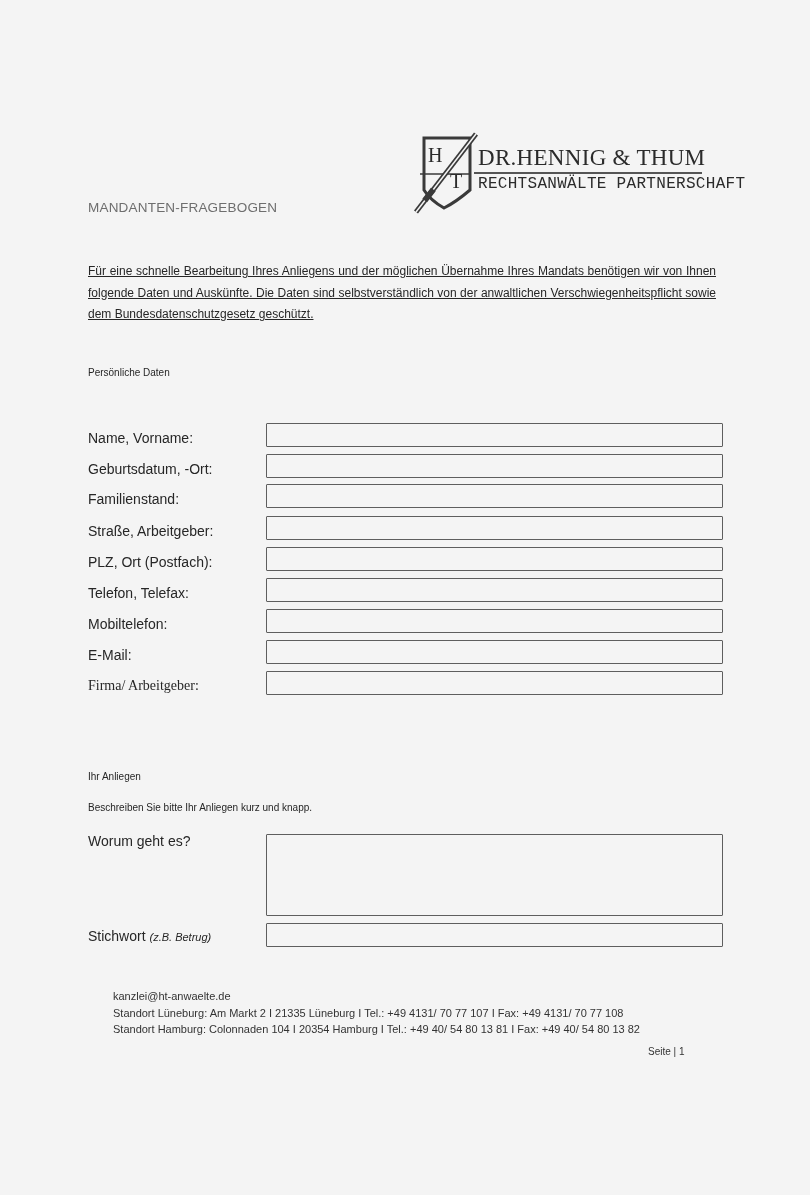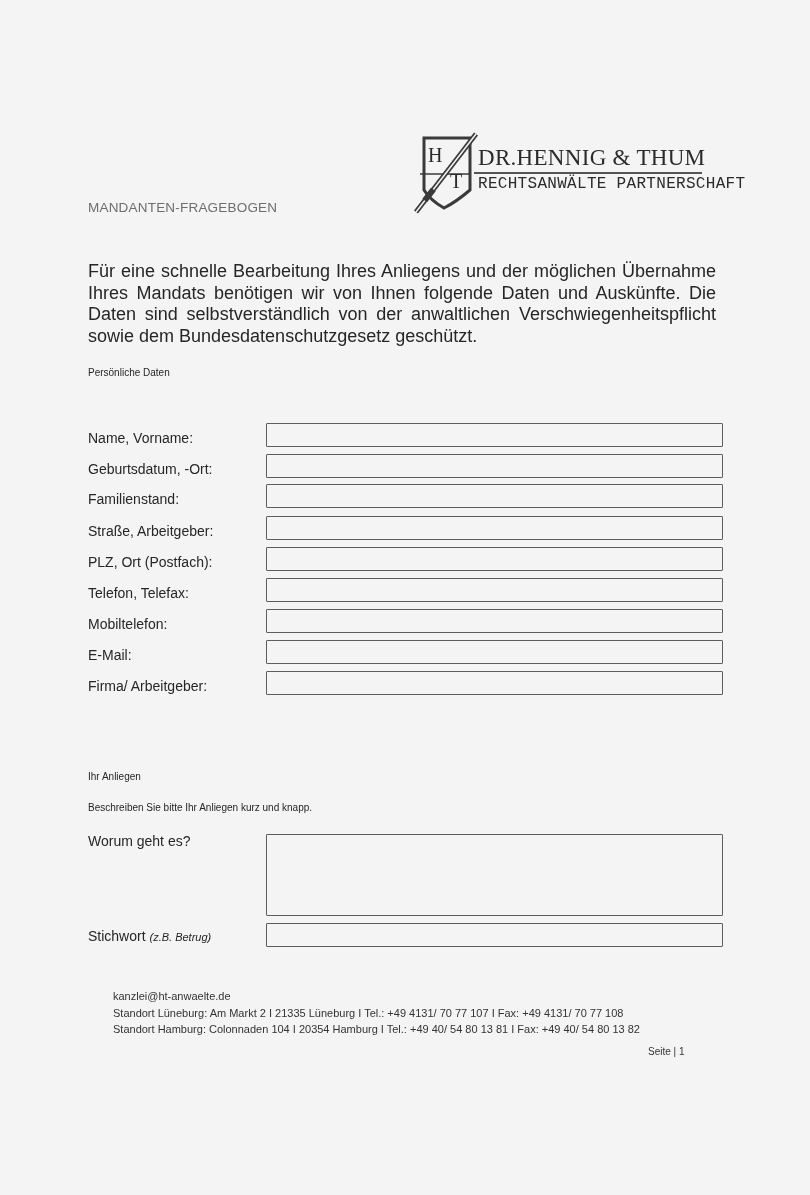--- a/index.html
+++ b/index.html
@@ -25,21 +25,21 @@
     .logo-sub {
       position: absolute; left: 66px; top: 43px;
       font-family: Liberation Mono, monospace;
       font-size: 16px; letter-spacing: 0.3px; color: #2b2b2b; white-space: nowrap;
     }
     .doc-title {
       left: 88px; top: 200px; font-size: 13.5px; color: #6e6e6e; letter-spacing: 0.2px;
     }
     .intro {
       left: 88px; top: 261px; width: 628px;
-      font-size: 18px; line-height: 21.5px; text-align: justify; color: #262626;
+      font-size: 12px; line-height: 21.5px; text-align: justify; color: #262626; text-decoration: underline;
     }
     .section-h { left: 88px; font-size: 10px; color: #262626; }
     .field-label { left: 88px; font-size: 14px; color: #262626; white-space: nowrap; }
     .field-label em { font-size: 11px; font-style: italic; }
     .field-box {
       left: 266px; width: 457px; height: 24px;
       border: 1.5px solid #5e5e5e; border-radius: 1px; background: #f4f4f4;
       box-sizing: border-box;
     }
     .field-box.tall { height: 82px; }
@@ -86,21 +86,21 @@
 
 <div class="abs field-label" style="top:585px;">Telefon, Telefax:</div>
 <div class="abs field-box" style="top:578px;"></div>
 
 <div class="abs field-label" style="top:616px;">Mobiltelefon:</div>
 <div class="abs field-box" style="top:609px;"></div>
 
 <div class="abs field-label" style="top:647px;">E-Mail:</div>
 <div class="abs field-box" style="top:640px;"></div>
 
-<div class="abs field-label" style="top:678px;">Firma/ Arbeitgeber:</div>
+<div class="abs field-label" style="top:678px;font-family:Liberation Serif, serif;">Firma/ Arbeitgeber:</div>
 <div class="abs field-box" style="top:671px;"></div>
 
 <div class="abs section-h" style="top:771px;">Ihr Anliegen</div>
 <div class="abs section-h" style="top:802px;">Beschreiben Sie bitte Ihr Anliegen kurz und knapp.</div>
 
 <div class="abs field-label" style="top:833px;">Worum geht es?</div>
 <div class="abs field-box tall" style="top:834px;"></div>
 
 <div class="abs field-label" style="top:928px;">
   <span>Stichwort</span>

